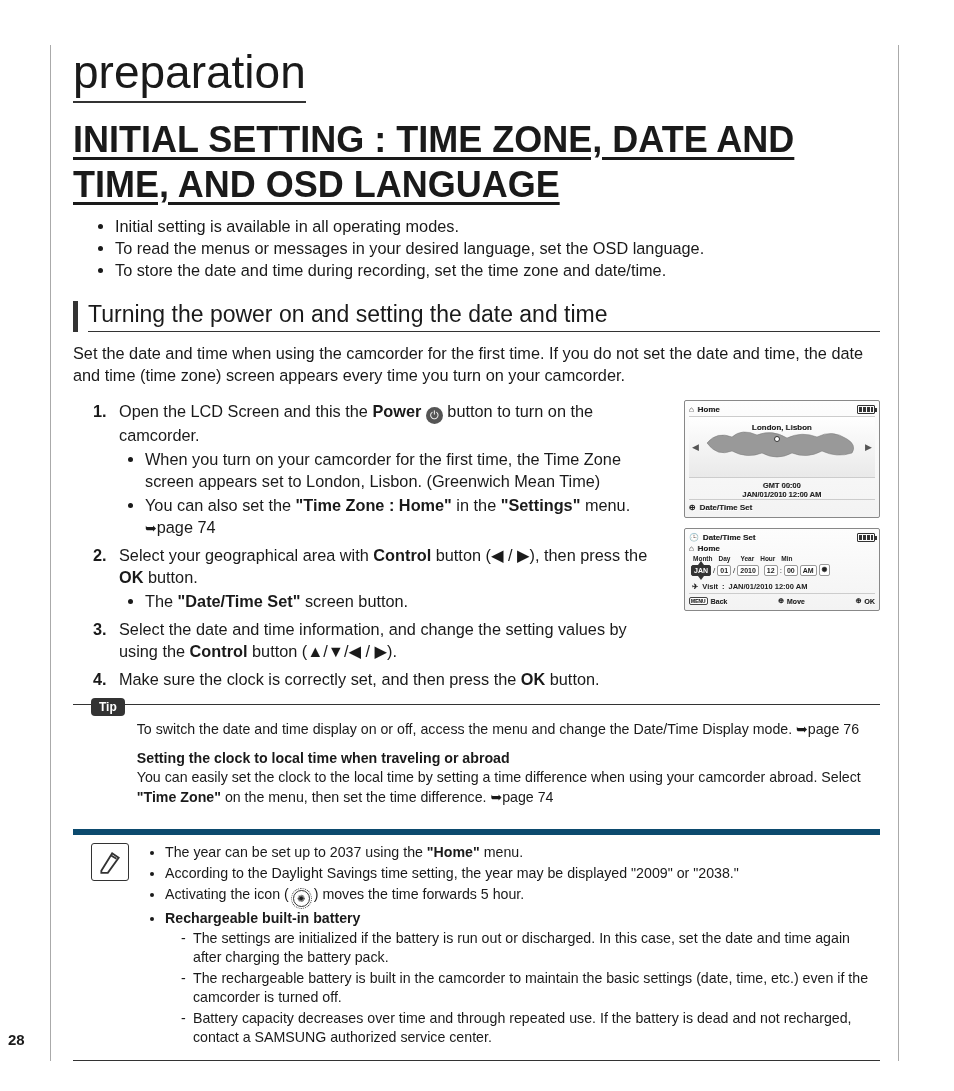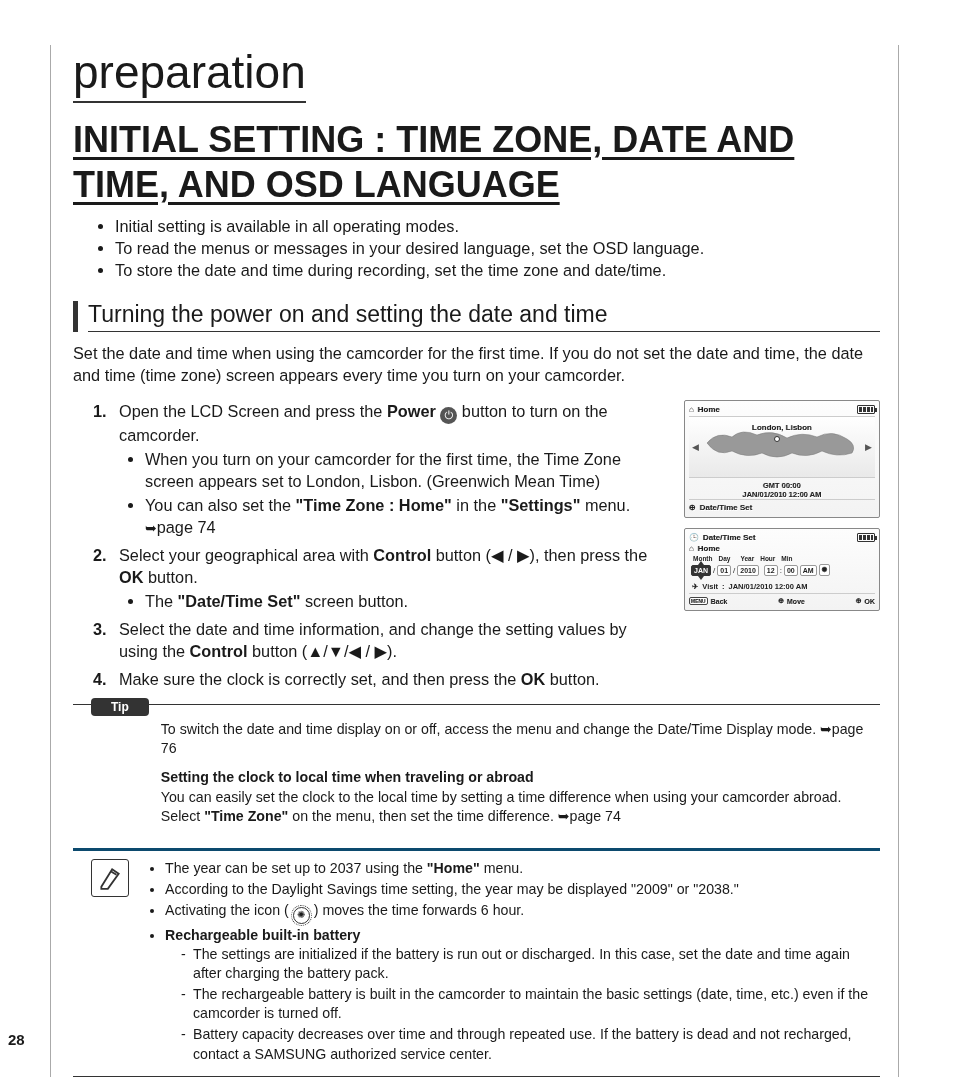--- a/index.html
+++ b/index.html
@@ -121,27 +121,27 @@
   .dbox.sel::after { bottom:-5px; border-top:4px solid #333; }
   .visit { font-size: 7.5px; font-weight:700; margin: 6px 2px 2px 3px; display:flex; gap:4px; align-items:center;}
   .foot3 { display:flex; justify-content:space-between; align-items:center; font-size:7px; font-weight:700; border-top:1px solid #ccc; padding-top:3px; text-shadow: 0.5px 0.5px 0 #fff, -0.5px -0.5px 0 #999;}
   .foot3 span { display:flex; align-items:center; gap:3px; }
   .menu-badge { font-size:5px; border:1px solid #444; border-radius:2px; padding:0 1px; background:#fff; }
   .tip-section { margin-top: 8px; }
   .tip-header-line { border-top: 1px solid #333; height: 1px; margin-bottom: 4px;}
   .tip-row { display:flex; gap: 12px; position:relative; }
   .tip-badge {
     background:#333; color:#fff; font-size:12px; font-weight:700;
-    border-radius: 4px; padding: 1px 20px; height: 18px; line-height:16px;
+    border-radius: 4px; padding: 1px 8px; height: 18px; line-height:16px;
     flex-shrink:0; position:relative; top:-11px; margin-left: 18px;
   }
   .tip-body { font-size: 14.2px; line-height:1.35; flex: 1; margin-top: -8px; padding-bottom: 10px;}
   .tip-body .ttl { font-weight: 700; }
   .tip-body p { margin-bottom: 10px; }
-  .note-section { border-top: 3px solid #0c4a6e; border-bottom: 1px solid #333; padding: 8px 0 10px 0; display:flex; gap: 18px; margin-top: 2px;}
+  .note-section { border-top: 6px solid #0c4a6e; border-bottom: 1px solid #333; padding: 8px 0 10px 0; display:flex; gap: 18px; margin-top: 2px;}
   .note-icon-box { width: 38px; height: 38px; border:1.3px solid #333; border-radius:3px; display:flex; align-items:center; justify-content:center; flex-shrink:0; margin-left: 18px;}
   .note-icon-box svg { width: 26px; height: 26px; }
   .note-body { font-size: 14.2px; line-height:1.35; flex:1; }
   .note-body ul { list-style: disc; padding-left: 18px; }
   .note-body ul li { margin-bottom: 2px; }
   .note-body .dash-list { list-style:none; padding-left: 16px; }
   .note-body .dash-list li { position:relative; padding-left: 12px; }
   .note-body .dash-list li::before { content:"-"; position:absolute; left:0; }
   .page-num {
     position: absolute; left: 8px; bottom: 43px; font-size: 15px; font-weight: 700;
@@ -175,21 +175,21 @@
     <div class="bar"></div>
     <div class="subheading">Turning the power on and setting the date and time</div>
   </div>
 
   <div class="intro">Set the date and time when using the camcorder for the first time. If you do not set the date and time, the date and time (time zone) screen appears every time you turn on your camcorder.</div>
 
   <div class="steps-wrap">
     <div class="steps-text">
       <ol class="steps">
         <li><span class="num">1.</span>
-          <span>Open the LCD Screen and press the </span>
+          <span>Open the LCD Screen and this the </span>
           <span class="b">Power</span>
           <span class="power-icon">⏻</span>
           <span> button to turn on the camcorder.</span>
           <ul>
             <li>When you turn on your camcorder for the first time, the Time Zone screen appears set to London, Lisbon. (Greenwich Mean Time)</li>
             <li>
               <span>You can also set the </span>
               <span class="b">"Time Zone : Home"</span>
               <span> in the </span>
               <span class="b">"Settings"</span>
@@ -337,21 +337,21 @@
       <ul>
         <li>
           <span>The year can be set up to 2037 using the </span>
           <span class="b">"Home"</span>
           <span> menu.</span>
         </li>
         <li>According to the Daylight Savings time setting, the year may be displayed "2009" or "2038."</li>
         <li>
           <span>Activating the icon (</span>
           <span class="dst-icon">✺</span>
-          <span>) moves the time forwards 6 hour.</span>
+          <span>) moves the time forwards 5 hour.</span>
         </li>
         <li>
           <span class="b">Rechargeable built-in battery</span>
           <ul class="dash-list">
             <li>The settings are initialized if the battery is run out or discharged. In this case, set the date and time again after charging the battery pack.</li>
             <li>The rechargeable battery is built in the camcorder to maintain the basic settings (date, time, etc.) even if the camcorder is turned off.</li>
             <li>Battery capacity decreases over time and through repeated use. If the battery is dead and not recharged, contact a SAMSUNG authorized service center.</li>
           </ul>
         </li>
       </ul>

